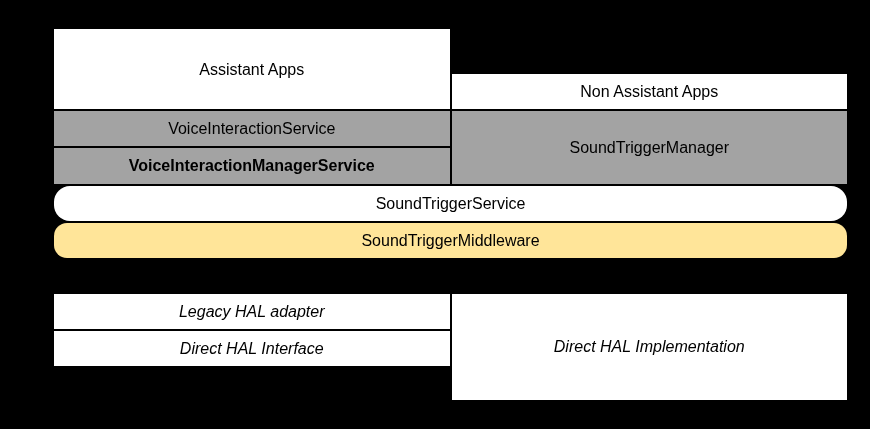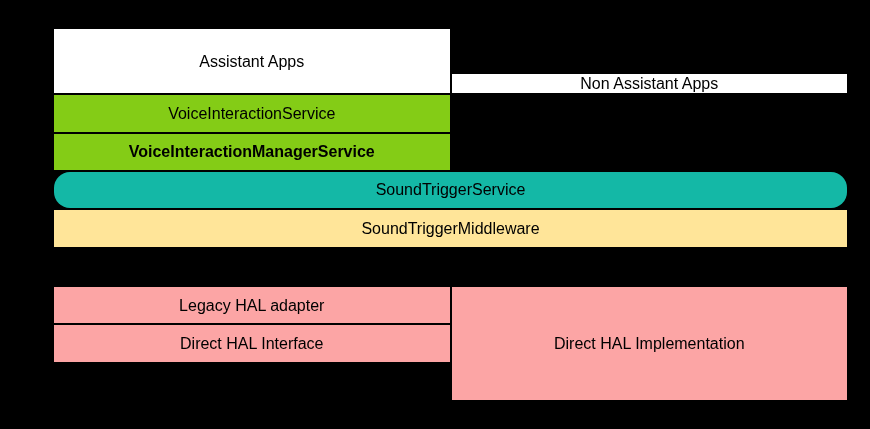--- a/index.html
+++ b/index.html
@@ -29,28 +29,28 @@
     box-sizing: border-box;
     font-size: 16px;
     color: #000000;
   }
   .cell {
     display: flex;
     align-items: center;
     justify-content: center;
     text-align: center;
     line-height: 1.2;
-    padding: 0 4px;
+    padding: 8px 4px;
     box-sizing: border-box;
   }
   .bg-white  { background: #FFFFFF; }
-  .bg-peach  { background: #84cc16; }
-  .bg-blue   { background: #14b8a6; border-radius: 16px; }
-  .bg-yellow { background: #FFE599; }
-  .bg-green  { background: #fca5a5; }
+  .bg-peach  { background: #a3a3a3; }
+  .bg-blue   { background: #ffffff; border-radius: 16px; }
+  .bg-yellow { background: #FFE599; border-radius: 13px; }
+  .bg-green  { background: #ffffff; font-style: italic; }
 
   .pos-assistant      { grid-column: 1; grid-row: 1; }
   .pos-nonassistant   { grid-column: 2; grid-row: 1; margin-top: 45px; }
   .pos-vis            { grid-column: 1; grid-row: 2; }
   .pos-vims           { grid-column: 1; grid-row: 3; font-weight: bold; }
   .pos-stmanager      { grid-column: 2; grid-row: 2 / span 2; }
   .pos-stservice      { grid-column: 1 / span 2; grid-row: 4; }
   .pos-stmiddleware   { grid-column: 1 / span 2; grid-row: 5; }
   .pos-halinterface   { grid-column: 1 / span 2; grid-row: 6; }
   .pos-legacyadapter  { grid-column: 1; grid-row: 7; }
@@ -62,20 +62,21 @@
 <body>
 
 <div class="stack-diagram">
 
   <div class="cell bg-white pos-assistant">Assistant Apps</div>
 
   <div class="cell bg-white pos-nonassistant">Non Assistant Apps</div>
 
   <div class="cell bg-peach pos-vis">VoiceInteractionService</div>
 
+  <div class="cell bg-peach pos-stmanager">SoundTriggerManager</div>
 
   <div class="cell bg-peach pos-vims">VoiceInteractionManagerService</div>
 
   <div class="cell bg-blue pos-stservice">SoundTriggerService</div>
 
   <div class="cell bg-yellow pos-stmiddleware">SoundTriggerMiddleware</div>
 
 
   <div class="cell bg-green pos-legacyadapter">Legacy HAL adapter</div>
 

